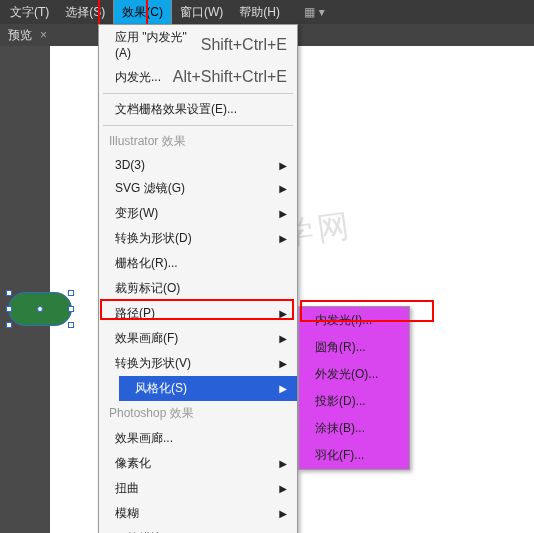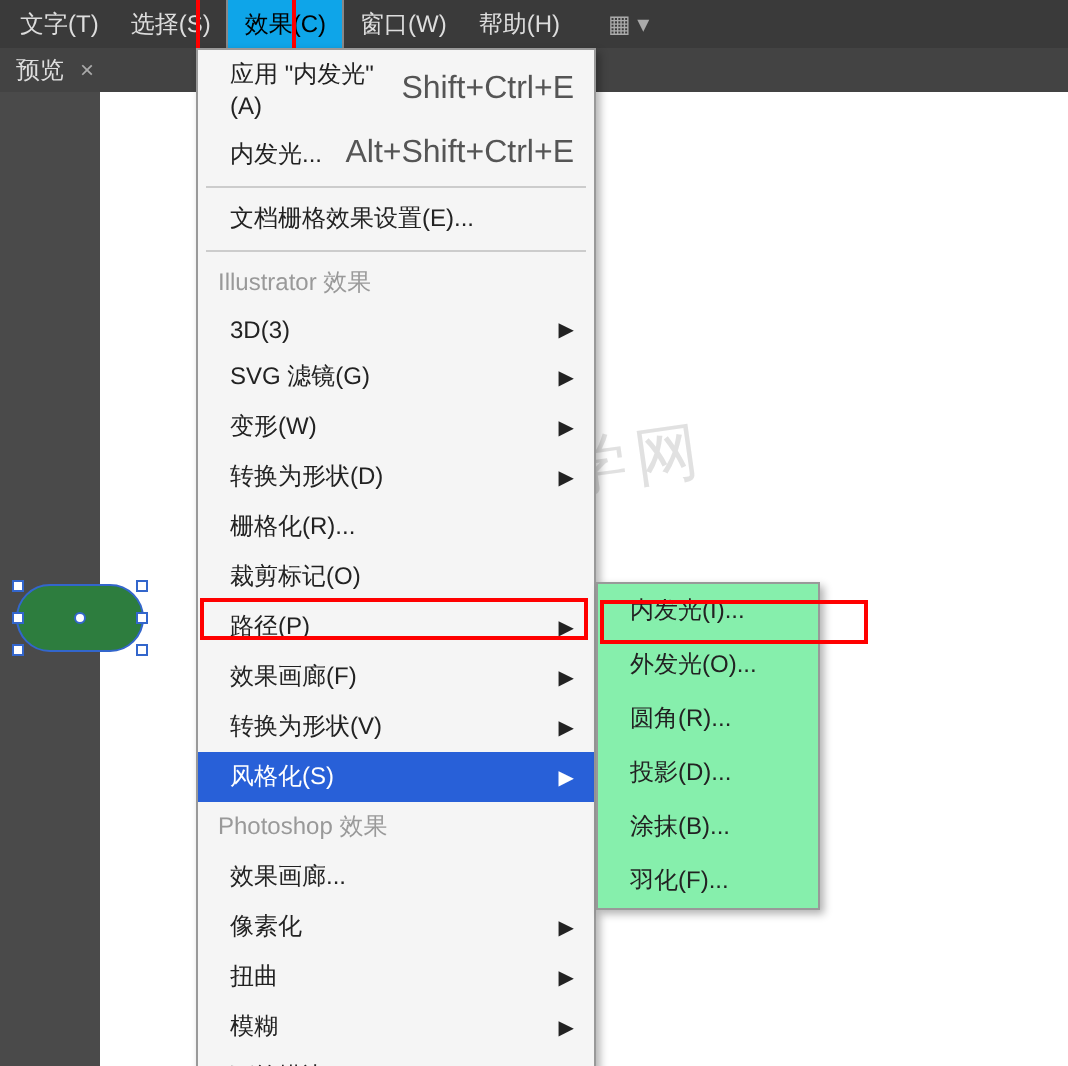--- a/index.html
+++ b/index.html
@@ -18,25 +18,25 @@
 .anchor { position: absolute; width: 6px; height: 6px; background: #fff; border: 1px solid #3366cc; }
 .anchor.tl { left: -3px; top: -3px; }
 .anchor.tr { right: -3px; top: -3px; }
 .anchor.bl { left: -3px; bottom: -3px; }
 .anchor.br { right: -3px; bottom: -3px; }
 .anchor.ml { left: -3px; top: 50%; margin-top: -3px; }
 .anchor.mr { right: -3px; top: 50%; margin-top: -3px; }
 .anchor.center { left: 50%; top: 50%; margin: -3px 0 0 -3px; border-radius: 50%; }
 .dropdown { position: absolute; left: 98px; top: 24px; width: 200px; background: #f5f5f5; border: 1px solid #999; box-shadow: 2px 2px 4px rgba(0,0,0,0.3); z-index: 10; }
 .dropdown-item { padding: 4px 10px 4px 16px; color: #222; display: flex; justify-content: space-between; align-items: center; cursor: default; position: relative; }
-.dropdown-item.highlighted { background: #2860d8; color: #fff; }
+.dropdown-item.highlighted { background: #2860d8; color: #fff; margin-left: 20px; }
 .dropdown-sep { height: 1px; background: #ccc; margin: 3px 4px; }
 .dropdown-header { padding: 4px 10px; color: #999; }
 .arrow { font-size: 10px; }
-.submenu { position: absolute; left: 298px; top: 291px; width: 112px; background: #86efac; border: 1px solid #999; box-shadow: 2px 2px 4px rgba(0,0,0,0.3); z-index: 11; }
+.submenu { position: absolute; left: 298px; top: 306px; width: 112px; background: #d946ef; border: 1px solid #999; box-shadow: 2px 2px 4px rgba(0,0,0,0.3); z-index: 11; }
 .submenu .dropdown-item { padding: 5px 10px 5px 16px; }
 .red-box.sub1 { left: 100px; top: 299px; width: 194px; height: 21px; z-index: 20; }
 .red-box.sub2 { left: 300px; top: 300px; width: 134px; height: 22px; z-index: 20; }
 .watermark { position: absolute; left: 174px; top: 216px; color: rgba(180,180,180,0.4); font-size: 32px; pointer-events: none; z-index: 5; transform: rotate(-8deg); letter-spacing: 4px; }
 .shortcut { color: #555; font-size: 16px; }
 .icon-grid { color: #aaa; margin-left: 16px; }
 </style>
 </head>
 <body>
 
@@ -151,24 +151,24 @@
     </div>
 </div>
 
 <div class="red-box sub1"></div>
 
 <div class="submenu" id="sub-list">
     <div class="dropdown-item">
       <span>内发光(I)...</span>
     </div>
     <div class="dropdown-item">
-      <span>外发光(O)...</span>
+      <span>圆角(R)...</span>
     </div>
     <div class="dropdown-item">
-      <span>圆角(R)...</span>
+      <span>外发光(O)...</span>
     </div>
     <div class="dropdown-item">
       <span>投影(D)...</span>
     </div>
     <div class="dropdown-item">
       <span>涂抹(B)...</span>
     </div>
     <div class="dropdown-item">
       <span>羽化(F)...</span>
     </div>

